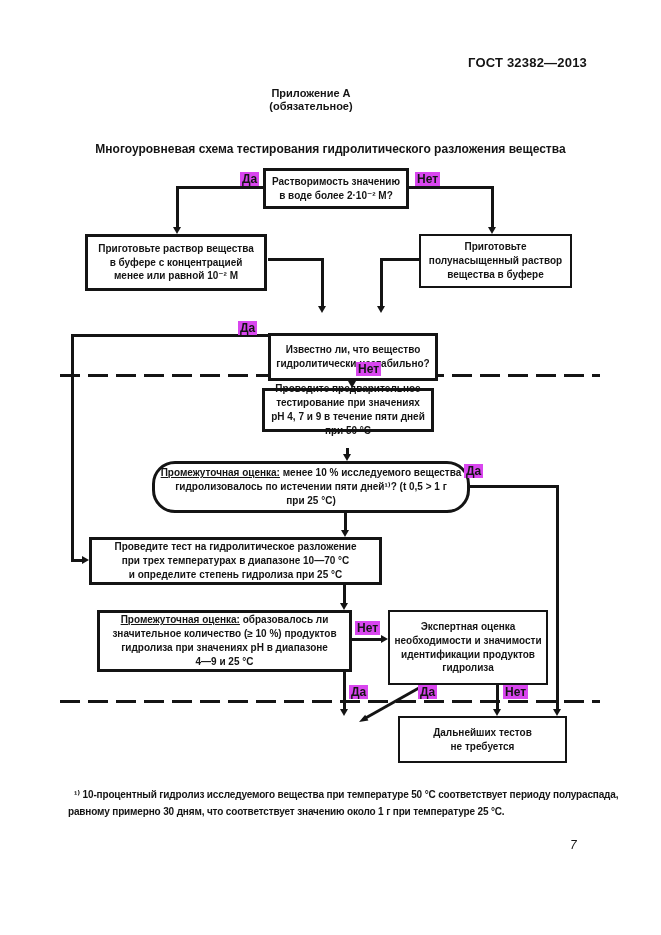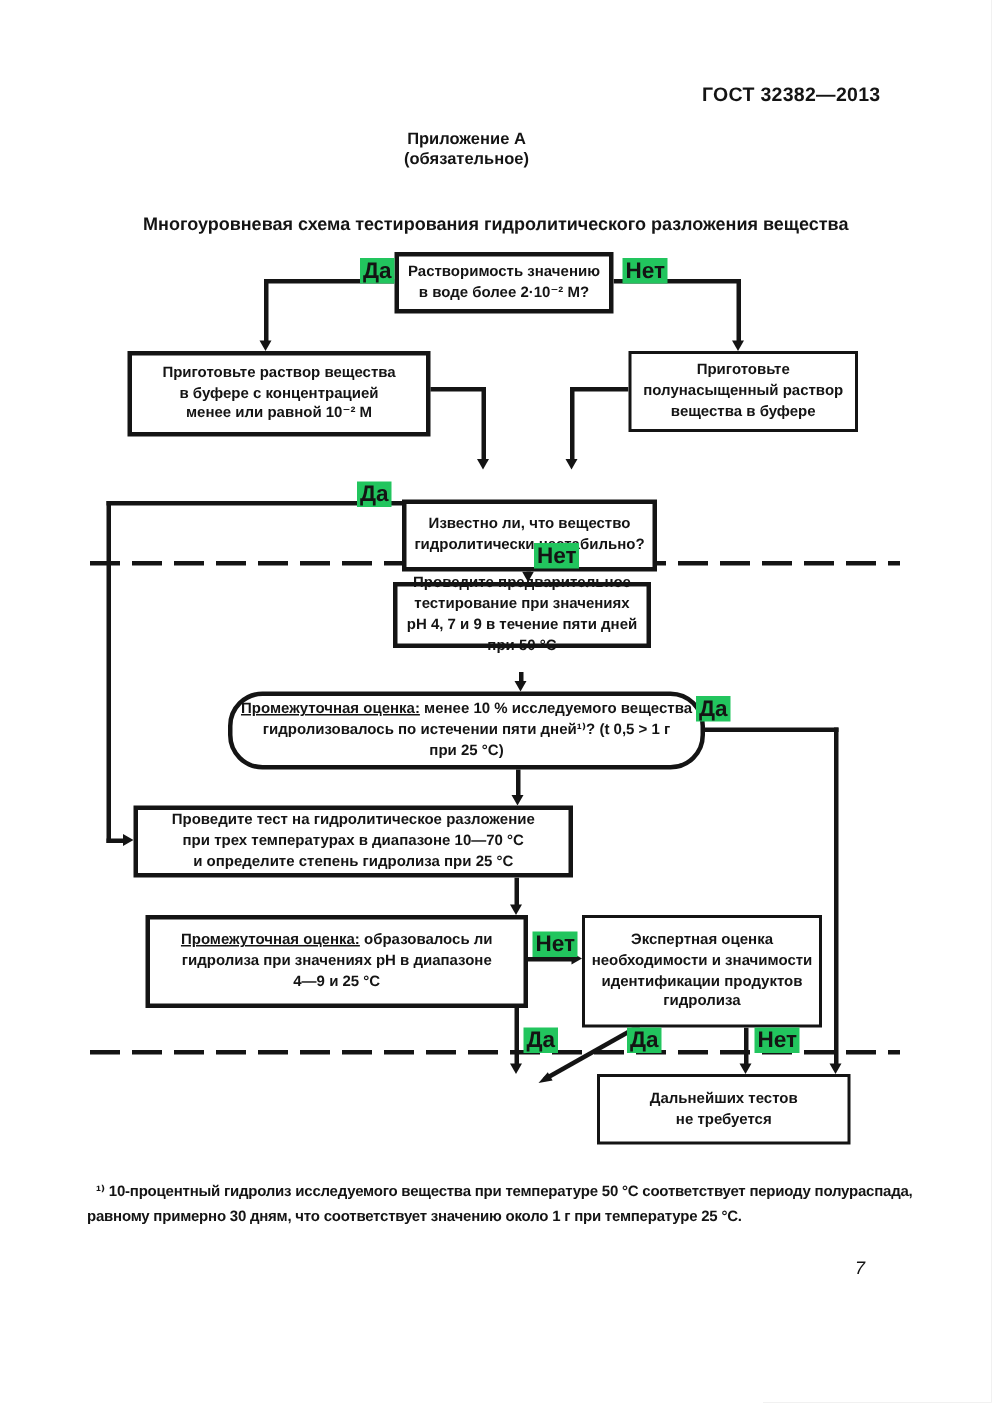--- a/index.html
+++ b/index.html
@@ -27,41 +27,41 @@
   .dash{
     position:absolute;height:3px;z-index:2;
     background:repeating-linear-gradient(90deg,#141414 0 20px,transparent 20px 28px);
   }
   .ad{position:absolute;width:0;height:0;z-index:2;
       border-left:4px solid transparent;border-right:4px solid transparent;
       border-top:7px solid #141414;}
   .ar{position:absolute;width:0;height:0;z-index:2;
       border-top:4px solid transparent;border-bottom:4px solid transparent;
       border-left:7px solid #141414;}
-  .lbl{position:absolute;font-size:15px;background:#22c55e;padding:0 2px;z-index:4;}
-  .fn{position:absolute;font-size:10px;letter-spacing:-0.15px;white-space:nowrap;}
+  .lbl{position:absolute;font-size:12px;background:#d946ef;padding:0 2px;z-index:4;}
+  .fn{position:absolute;font-size:10px;letter-spacing:-0.15px;white-space:nowrap;margin-left:10px;}
   .pageno{position:absolute;top:838px;left:570px;font-size:12px;font-style:italic;font-weight:normal;}
   svg{display:block;}
 </style>
 </head>
 <body>
 
 <div class="page">
 
   <div class="abs doc-num">ГОСТ 32382—2013</div>
   <div class="abs annex">Приложение А</div>
   <div class="abs annex2">(обязательное)</div>
   <div class="abs title">Многоуровневая схема тестирования гидролитического разложения вещества</div>
 
   <div class="box" style="left:263px;top:168px;width:146px;height:41px;">
     <div>Растворимость значению</div>
     <div>в воде более 2·10⁻² М?</div>
   </div>
 
-  <div class="box" style="left:85px;top:234px;width:202px;height:57px;">
+  <div class="box" style="left:85px;top:234px;width:182px;height:57px;">
     <div>Приготовьте раствор вещества</div>
     <div>в буфере с концентрацией</div>
     <div>менее или равной 10⁻² М</div>
   </div>
 
   <div class="box thin" style="left:419px;top:234px;width:153px;height:54px;">
     <div>Приготовьте</div>
     <div>полунасыщенный раствор</div>
     <div>вещества в буфере</div>
   </div>
@@ -85,20 +85,21 @@
   </div>
 
   <div class="box" style="left:89px;top:537px;width:293px;height:48px;">
     <div>Проведите тест на гидролитическое разложение</div>
     <div>при трех температурах в диапазоне 10—70 °С</div>
     <div>и определите степень гидролиза при 25 °С</div>
   </div>
 
   <div class="box" style="left:97px;top:610px;width:255px;height:62px;">
     <div><span class="u">Промежуточная оценка:</span><span> образовалось ли</span></div>
+    <div>значительное количество (≥ 10 %) продуктов</div>
     <div>гидролиза при значениях pH в диапазоне</div>
     <div>4—9 и 25 °С</div>
   </div>
 
   <div class="box thin" style="left:388px;top:610px;width:160px;height:75px;">
     <div>Экспертная оценка</div>
     <div>необходимости и значимости</div>
     <div>идентификации продуктов</div>
     <div>гидролиза</div>
   </div>

